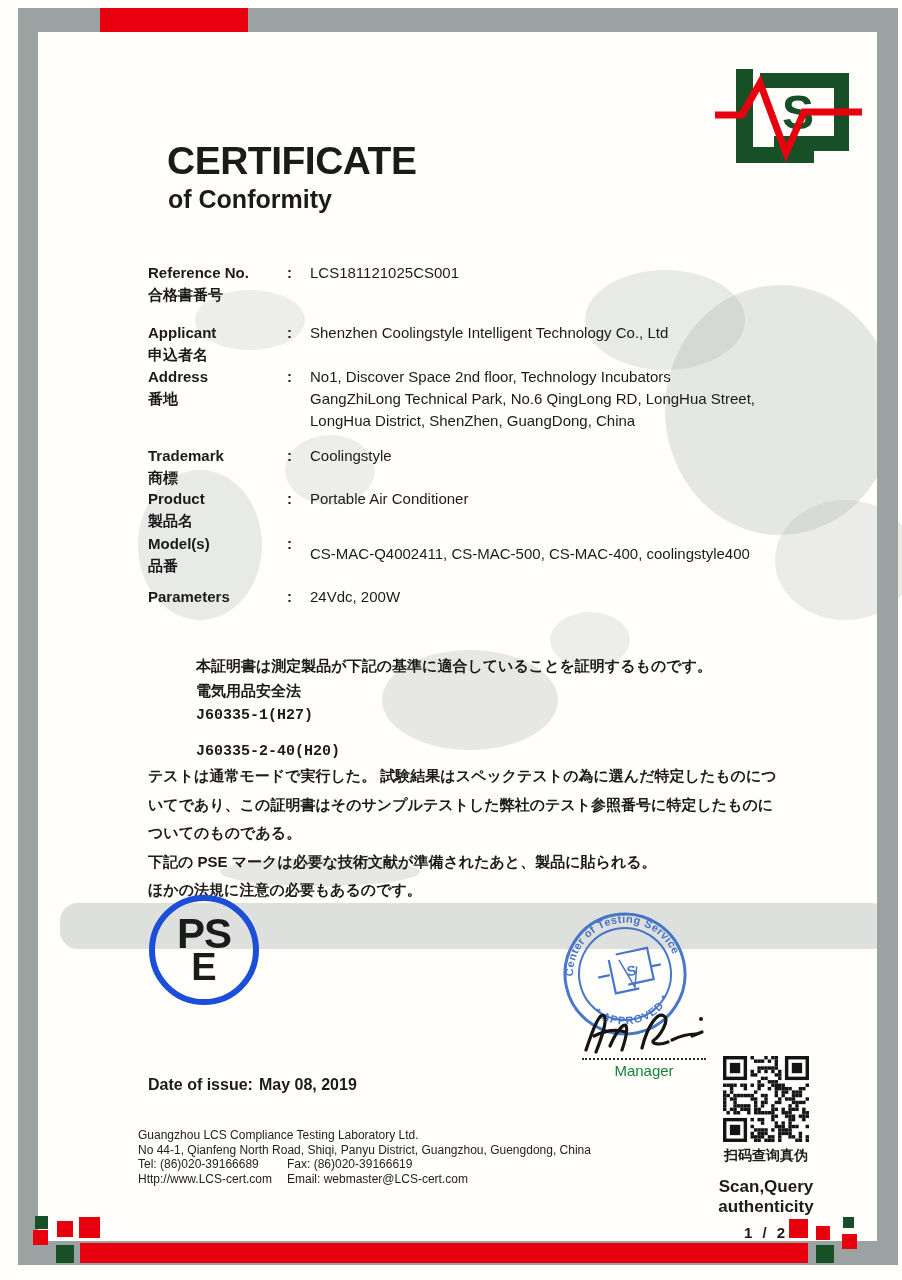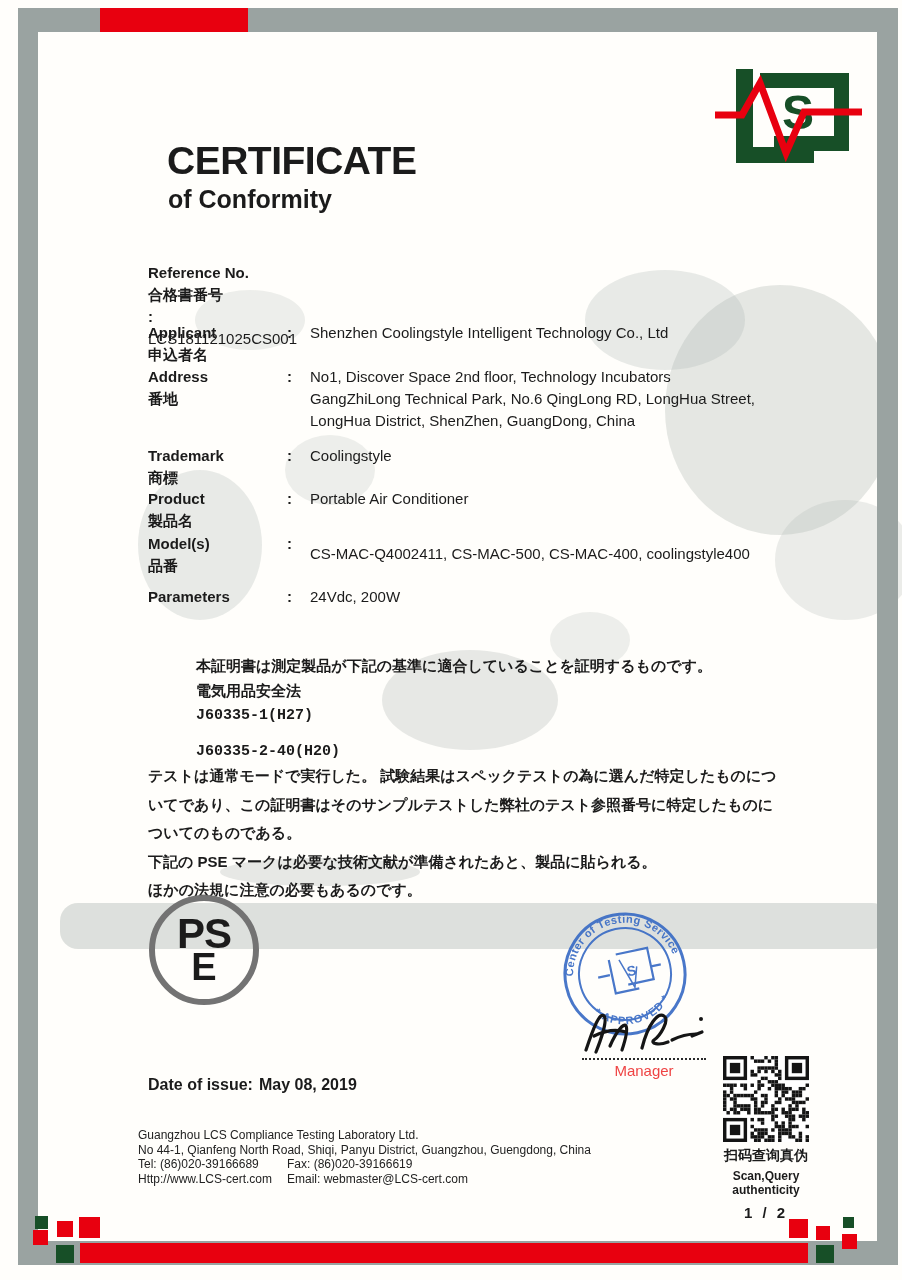--- a/index.html
+++ b/index.html
@@ -35,39 +35,39 @@
   .row .val{width:460px;font-size:15px;font-weight:normal;line-height:22px;white-space:pre-line;}
   .val-pad{padding-top:10px;}
 
   
   .standards{left:148px;top:653px;font-size:15px;font-weight:600;line-height:25px;margin-left:48px;}
   .standards .code{font-weight:bold;font-family:Liberation Mono, monospace;}
   .standards .code2{margin-top:11px;}
   .note{left:148px;top:762px;width:632px;font-size:15px;font-weight:600;line-height:28.5px;}
 
   
-  .pse{left:149px;top:895px;width:98px;height:98px;border:6px solid #737373;border-radius:50%;
+  .pse{left:149px;top:895px;width:98px;height:98px;border:6px solid #1d4ed8;border-radius:50%;
        display:flex;flex-direction:column;align-items:center;justify-content:center;background:transparent;}
   .pse .ps{font-size:42px;font-weight:bold;line-height:34px;letter-spacing:-1px;}
   .pse .e{font-size:38px;font-weight:bold;line-height:32px;}
 
   
   .stamp{left:560px;top:909px;width:130px;height:130px;opacity:.92;}
   .sig{left:580px;top:1006px;width:130px;height:54px;}
   .sig-line{left:582px;top:1058px;width:124px;border-top:2px dotted #2a2a2a;height:0;}
-  .manager{left:582px;top:1062px;width:124px;text-align:center;font-size:15px;color:#ef4444;}
+  .manager{left:582px;top:1062px;width:124px;text-align:center;font-size:15px;color:#15803d;}
 
   .date-line{left:148px;top:1076px;font-size:16px;font-weight:bold;}
   .date-line .v{margin-left:6px;}
 
   
   .qr-wrap{left:700px;top:1056px;width:132px;text-align:center;}
   .qr-wrap svg{display:block;margin:0 auto;background:#fff;}
   .q-zh{font-size:14px;font-weight:bold;margin-top:5px;}
-  .q-en{font-size:12px;font-weight:bold;margin-top:4px;}
+  .q-en{font-size:17px;font-weight:bold;margin-top:12px;}
   .q-page{font-size:15px;font-weight:bold;margin-top:7px;letter-spacing:3px;}
 
   
   .footer{left:138px;top:1128px;font-size:12px;line-height:14.5px;color:#222;}
   .footer .frow{display:flex;}
   .footer .c1{width:149px;}
 </style>
 </head>
 <body>
 
@@ -114,21 +114,21 @@
       <rect x="122" y="10" width="15" height="78"></rect>
       <rect x="62" y="73" width="75" height="15"></rect>
     </g>
     <text x="86" y="66" font-size="48" font-weight="bold" fill="#174f27" text-anchor="middle">S</text>
     <polyline points="3,52 30,52 48,20 74,90 92,49 150,49" stroke="#e8000f" stroke-width="7" fill="none"></polyline>
   </svg>
 
   <div class="title">CERTIFICATE</div>
   <div class="subtitle">of Conformity</div>
 
-  <div class="row" style="top:262px;flex-direction:column;">
+  <div class="row" style="top:262px;">
     <div class="lbl">
         <div>Reference No.</div>
         <div class="ja">合格書番号</div>
       </div>
     <div class="col">:</div>
     <div class="val">LCS181121025CS001</div>
   </div>
   <div class="row" style="top:322px;">
     <div class="lbl">
         <div>Applicant</div>

